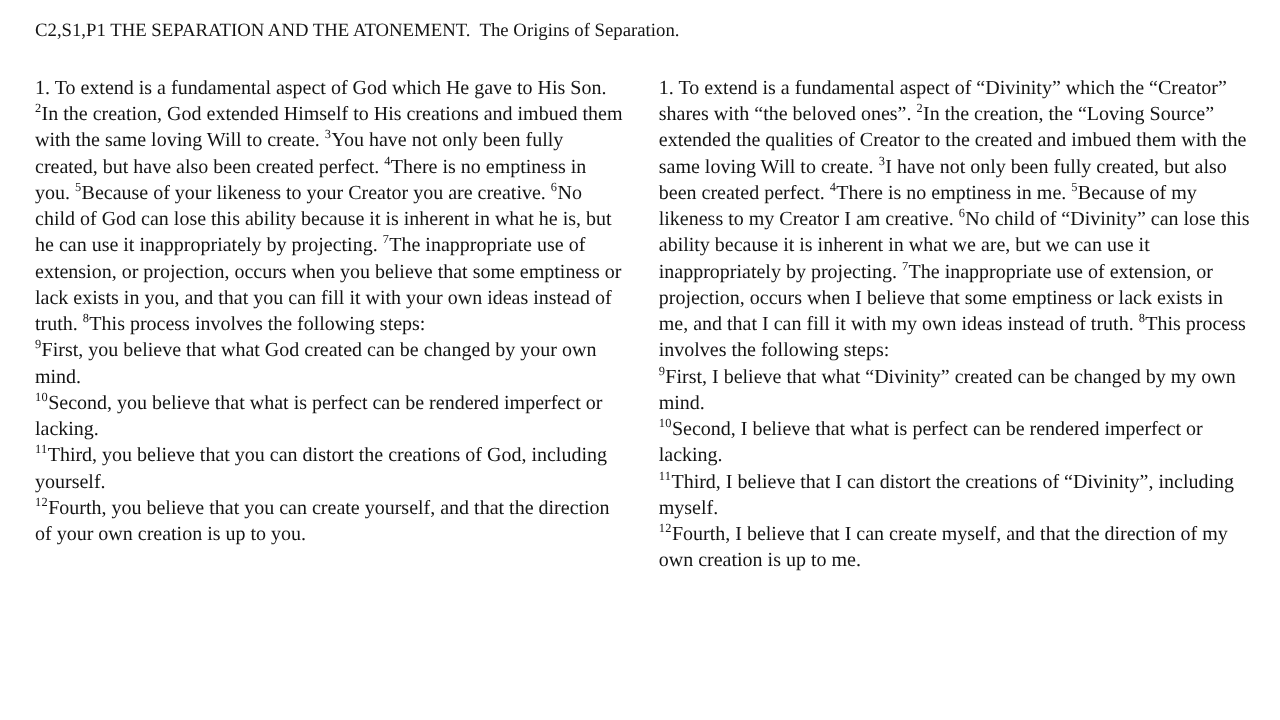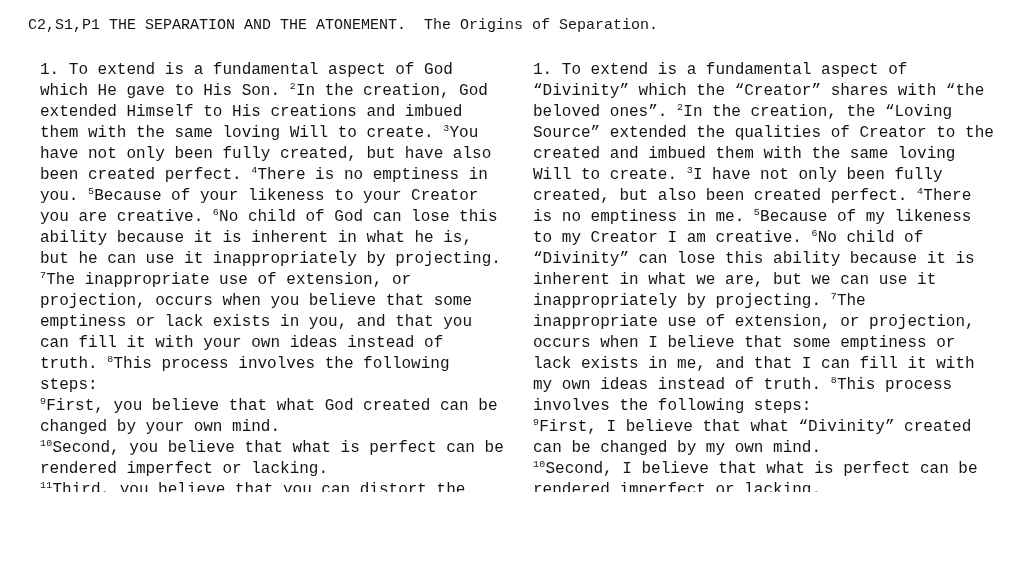--- a/index.html
+++ b/index.html
@@ -6,33 +6,33 @@
     margin: 0;
     padding: 0;
     background: #ffffff;
   }
   .slide {
     position: relative;
     width: 1024px;
     height: 492px;
     background: #ffffff;
     overflow: hidden;
-    font-family: Liberation Mono, monospace;
+    font-family: Liberation Serif, serif;
     color: #141414;
   }
   .slide-title {
     margin: 17px 0 0 28px;
     font-size: 15px;
     font-weight: 400;
     white-space: pre-wrap;
     color: #141414;
   }
   .columns {
     display: flex;
-    margin: 26px 24px 0 40px;
+    margin: 26px 24px 0 28px;
     gap: 26px;
   }
   .column {
     width: 473px;
     font-size: 16px;
     line-height: 21px;
     text-align: left;
     color: #141414;
   }
   .column sup {

